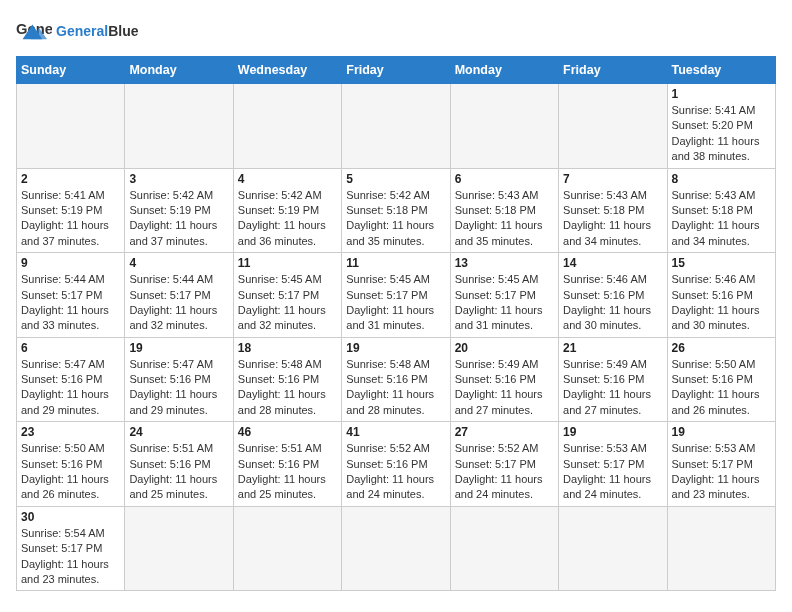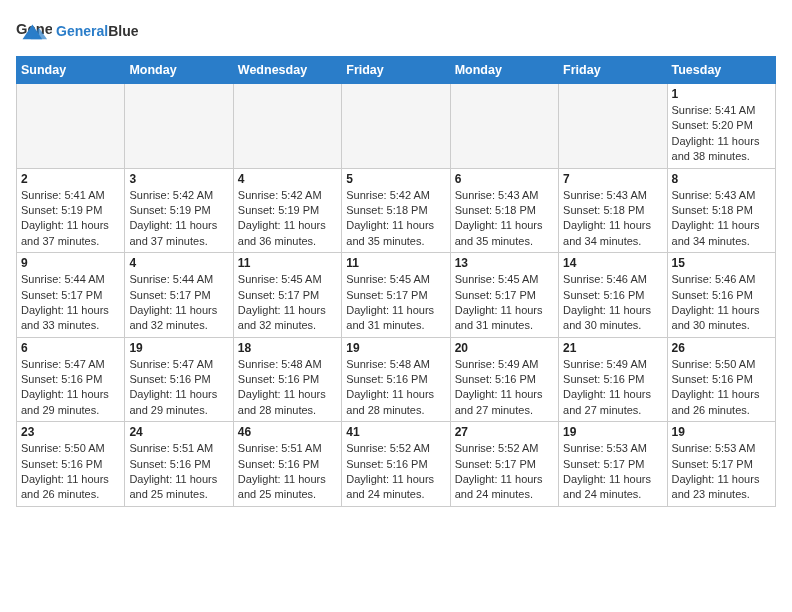--- a/index.html
+++ b/index.html
@@ -250,15 +250,27 @@
           </td>
           <td>
             <span class="day-number">19</span>
             <div class="day-info">Sunrise: 5:53 AM<br>Sunset: 5:17 PM<br>Daylight: 11 hours and 24 minutes.</div>
           </td>
           <td>
             <span class="day-number">19</span>
             <div class="day-info">Sunrise: 5:53 AM<br>Sunset: 5:17 PM<br>Daylight: 11 hours and 23 minutes.</div>
           </td>
         </tr>
+        <tr>
+          <td>
+            <span class="day-number">30</span>
+            <div class="day-info">Sunrise: 5:54 AM<br>Sunset: 5:17 PM<br>Daylight: 11 hours and 23 minutes.</div>
+          </td>
+          <td class="empty"></td>
+          <td class="empty"></td>
+          <td class="empty"></td>
+          <td class="empty"></td>
+          <td class="empty"></td>
+          <td class="empty"></td>
+        </tr>
       </tbody>
   </table>
 </div>
 
 </body></html>

